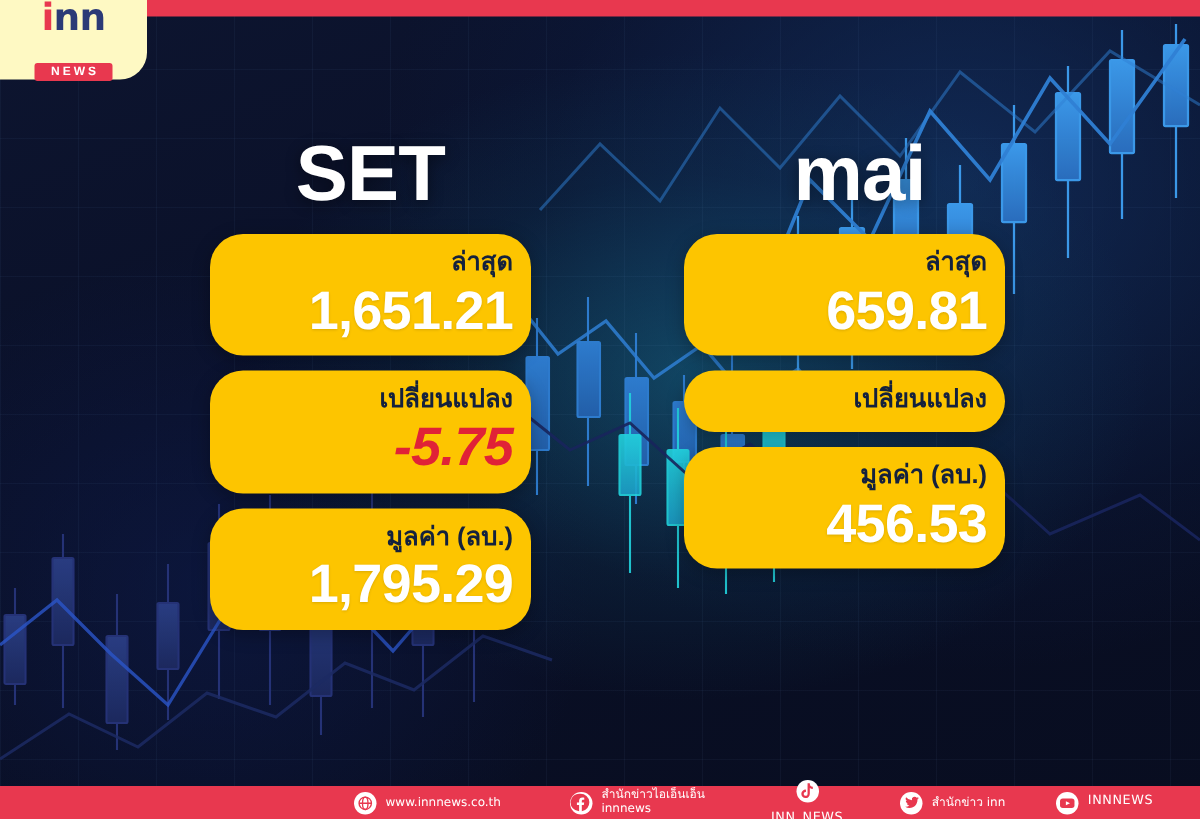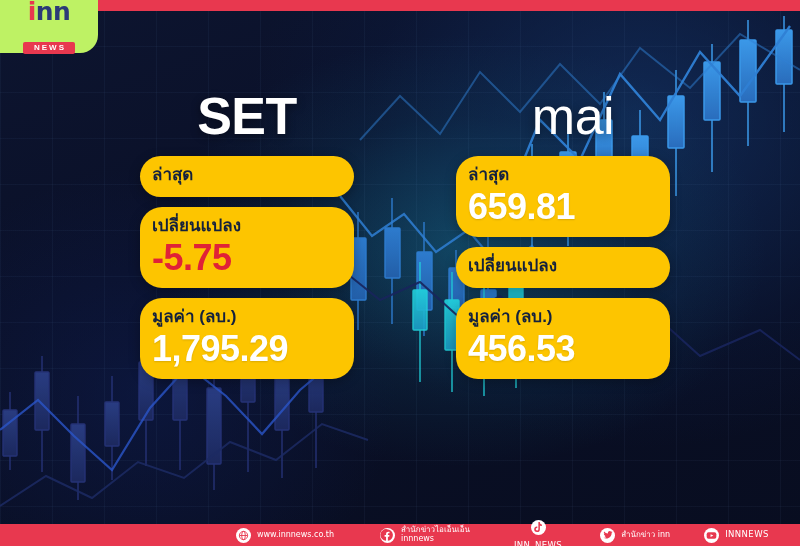--- a/index.html
+++ b/index.html
@@ -34,21 +34,21 @@
   .bgsvg { position: absolute; inset: 0; width: 800px; height: 546px; }
 
   
   .topstrip {
     position: absolute; left: 0; top: 0; width: 800px; height: 11px;
     background: #e8384f;
   }
   .logoplate {
     position: absolute; left: 0; top: 0;
     width: 98px; height: 53px;
-    background: #bef264;
+    background: #fef9c3;
     border-bottom-right-radius: 18px;
     display: flex; flex-direction: column;
     align-items: center; justify-content: center;
     gap: 18px;
     z-index: 6;
   }
   .logo-inn {
     font-size: 25px; font-weight: 700; letter-spacing: -.5px;
     color: #2b3a77; line-height: 1;
     font-family: "DejaVu Sans", sans-serif;
@@ -71,43 +71,43 @@
   .col-mai { left: 456px; }
 
   .index-title {
     color: #ffffff;
     font-size: 52px; font-weight: 700;
     letter-spacing: -0.5px;
     line-height: 1;
     text-shadow: 0 2px 10px rgba(0,0,0,.45);
     margin-bottom: 14px;
   }
-  .col-mai .index-title { font-weight: 400; margin-left: 20px; }
+  .col-mai .index-title { font-weight: 700; margin-left: 20px; }
 
   .card {
     width: 214px;
     background: #fdc500;
     border-radius: 22px;
     padding: 8px 12px 10px;
     margin-bottom: 10px;
-    text-align: left;
+    text-align: right;
     box-shadow: 0 3px 12px rgba(0,0,0,.28);
   }
   .card-label {
     color: #14213d;
     font-size: 17px; font-weight: 700;
     line-height: 1.35;
   }
   .card-value {
     font-size: 36px; font-weight: 700;
     line-height: 1.12;
     letter-spacing: -.5px;
   }
   .val-white { color: #ffffff; text-shadow: 0 1px 2px rgba(0,0,0,.14); }
-  .val-red   { color: #e02237; }
+  .val-red   { color: #e02237; font-style: italic; }
 
   
   .footer {
     position: absolute; left: 0; bottom: 0;
     width: 800px; height: 22px;
     background: #e8384f;
     display: flex; align-items: center;
     z-index: 7;
   }
   .social {
@@ -238,20 +238,21 @@
   <div class="logoplate">
     <div class="logo-inn"><span class="dot">i</span><span>nn</span></div>
     <div class="logo-news">NEWS</div>
   </div>
 
   <div class="col col-set">
     <div class="index-title">SET</div>
 
     <div class="card">
       <div class="card-label">ล่าสุด</div>
+      <div class="card-value val-white">1,651.21</div>
     </div>
 
     <div class="card">
       <div class="card-label">เปลี่ยนแปลง</div>
       <div class="card-value val-red">-5.75</div>
     </div>
 
     <div class="card">
       <div class="card-label">มูลค่า (ลบ.)</div>
       <div class="card-value val-white">1,795.29</div>

